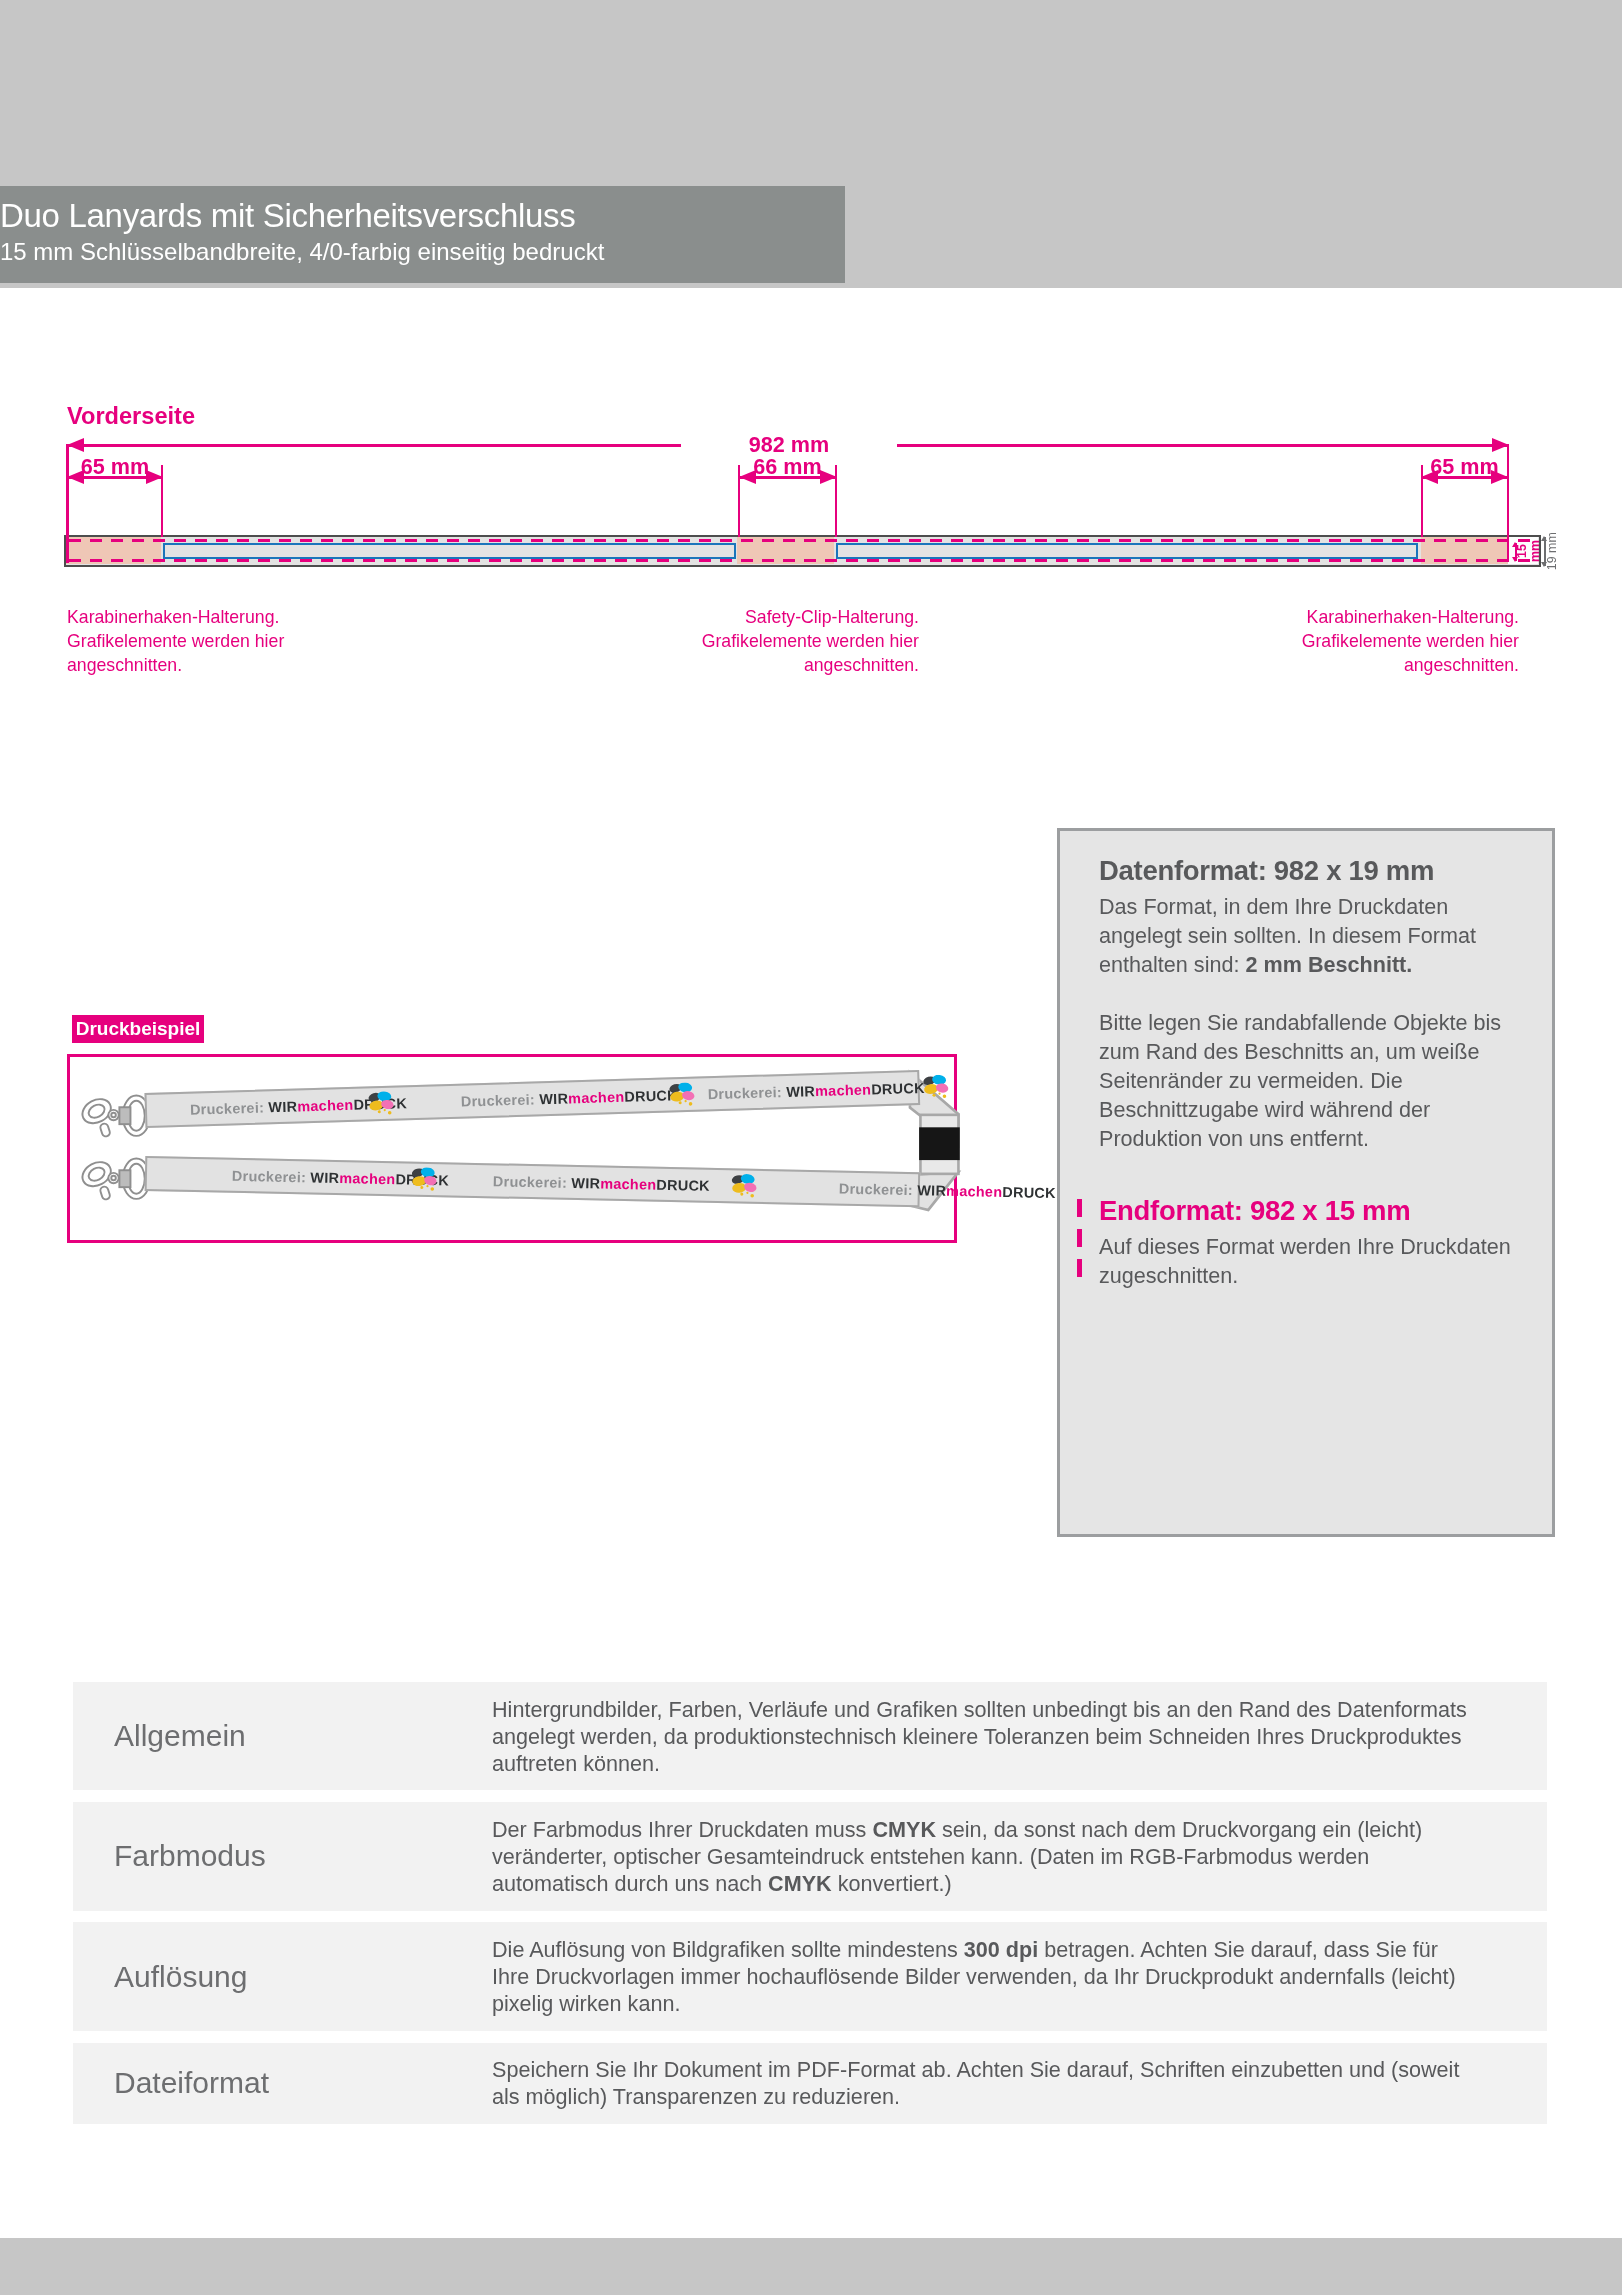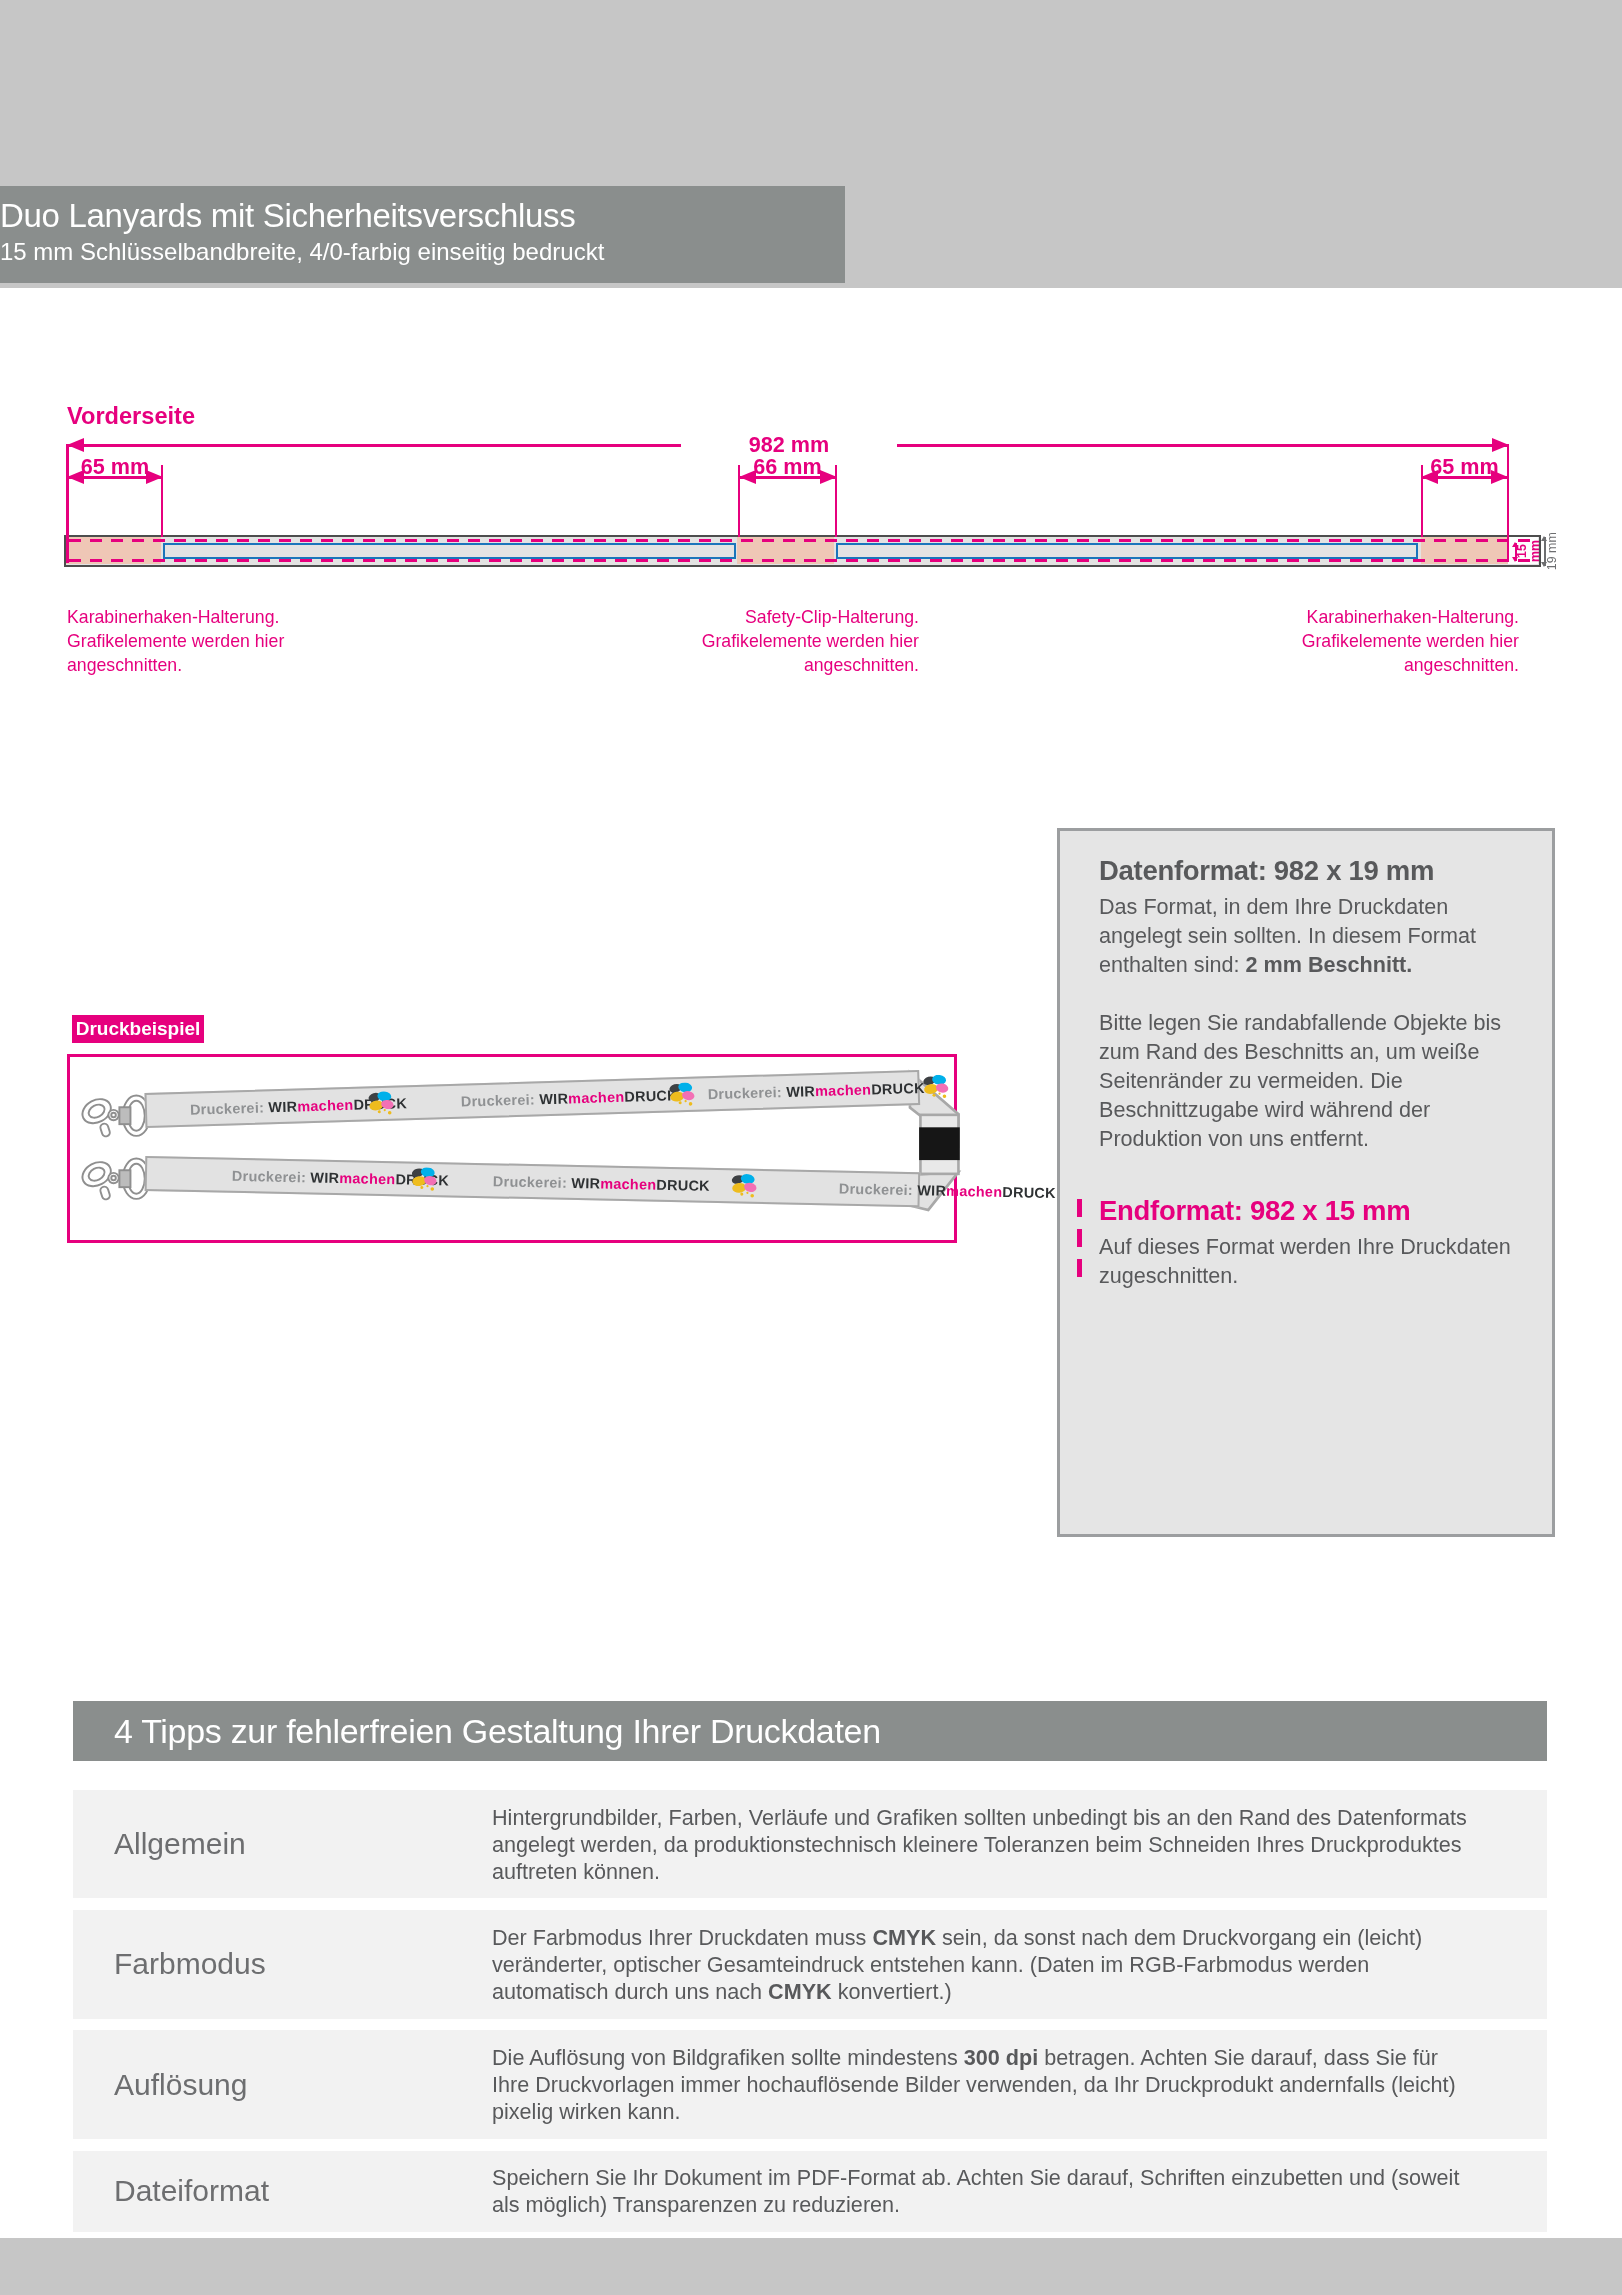--- a/index.html
+++ b/index.html
@@ -71,21 +71,21 @@
   .sec-end::before{content:"";position:absolute;left:-22px;top:3.9px;bottom:2.6px;width:4.6px;
     background:repeating-linear-gradient(180deg,var(--mag) 0 17.7px,transparent 17.7px 30px)}
   .sec-safe{margin-top:47px}
   .sec-safe h3{color:var(--blue);margin-bottom:0}
   .sec-safe .sub{font-size:22px;color:var(--blue);line-height:27.5px;margin-bottom:3.9px}
   .sec-safe::before{content:"";position:absolute;left:-22px;top:6.5px;bottom:3.9px;width:4.6px;background:var(--blue)}
   .mt{margin-top:29px}
 
   
   .tips-band{position:absolute;left:73px;top:1701px;width:1474px;height:60px;background:var(--band);color:#fff;font-size:34px;line-height:60px;padding-left:41px;letter-spacing:-0.3px}
-  .tips-rows{position:absolute;left:73px;top:1790px;width:1474px}
+  .tips-rows{position:absolute;left:73px;top:1682px;width:1474px}
   .trow{display:flex;background:var(--rowbg);margin-bottom:11.8px}
   .trow .tlabel{width:419px;padding-left:41px;font-size:30px;color:#6d6e70;align-self:center}
   .trow .ttext{width:1018px;font-size:21.6px;line-height:27px;color:var(--dark);padding:13.7px 29.4px 13.7px 0}
   .ttext .b{font-weight:bold}
 
   .footer-band{position:absolute;left:0;top:2238px;width:1623px;height:58px;background:var(--ltgray)}
 </style>
 </head>
 <body>
 

